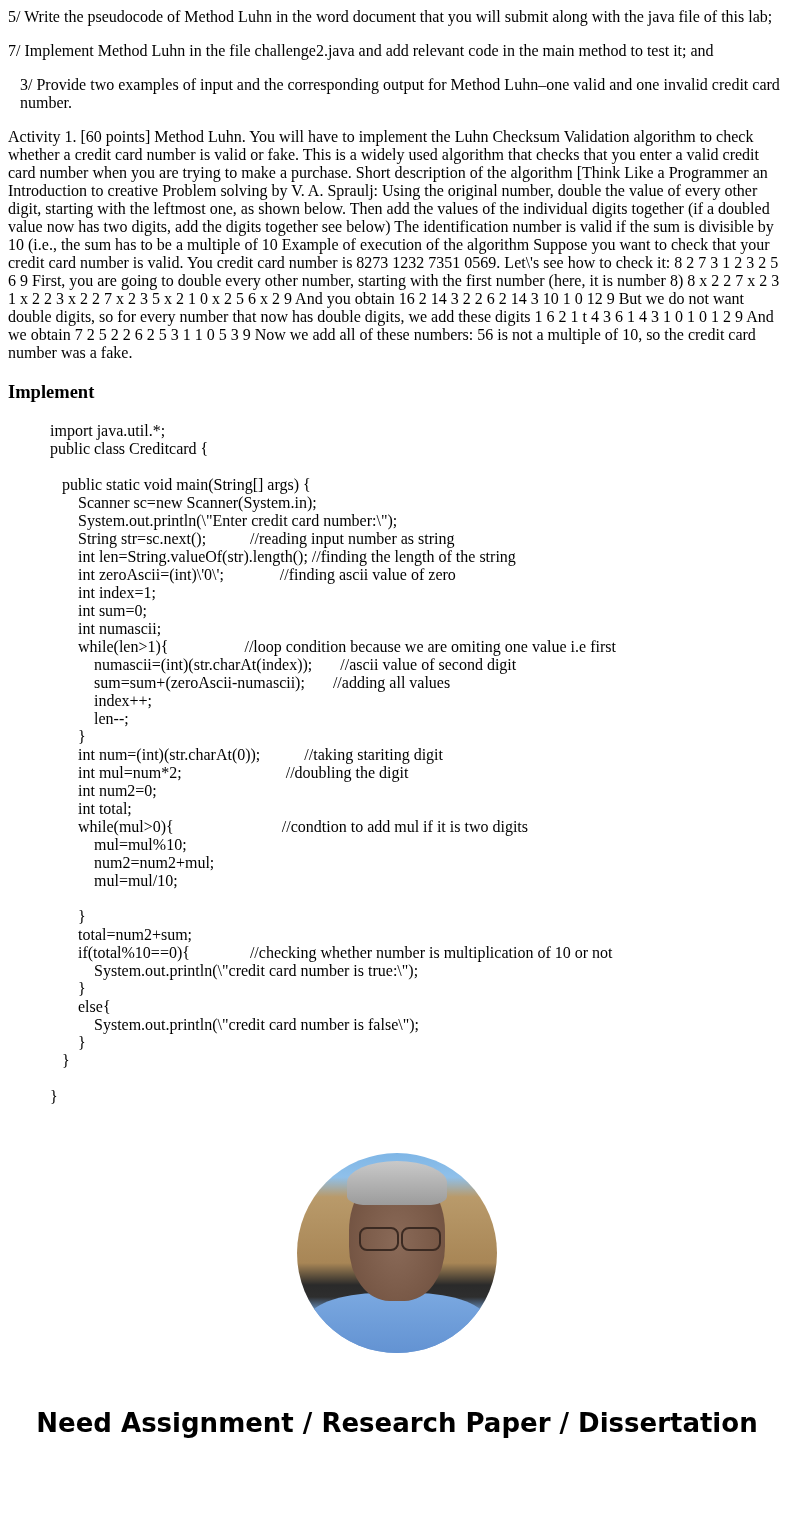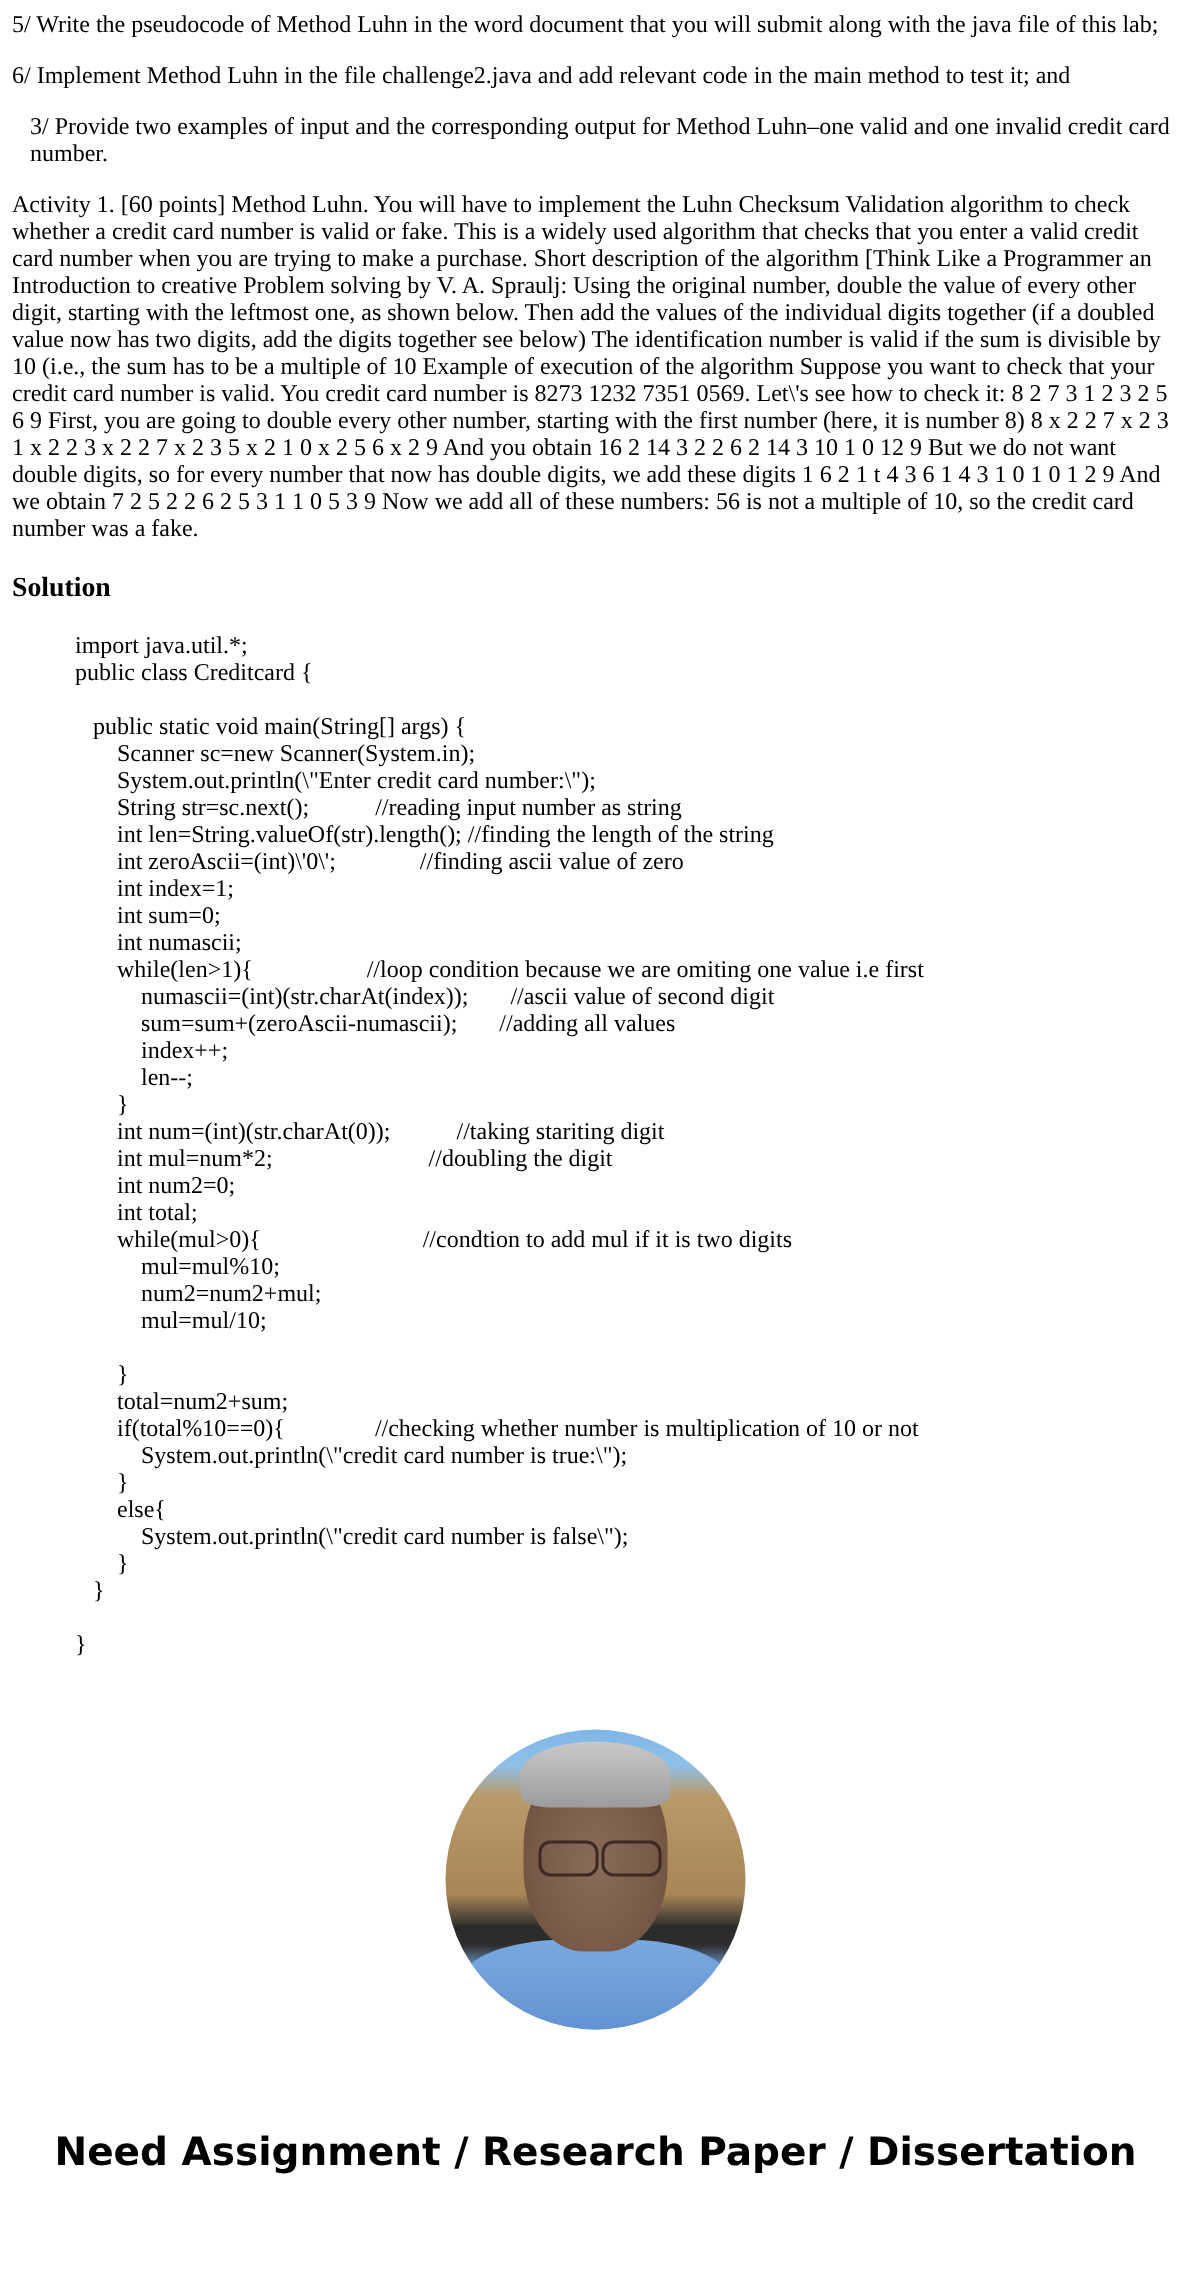--- a/index.html
+++ b/index.html
@@ -58,32 +58,32 @@
       background: linear-gradient(180deg, #7aa8e0, #5f8fd0);
     }
     .footer {
       position: absolute; left: 0; top: 1404px; width: 794px;
       text-align: center;
       font-family: "DejaVu Sans", sans-serif;
       font-weight: bold;
       font-size: 26px;
       line-height: 30px;
     }
-    .footer div { margin: 16px; }
+    .footer div { margin: 4px; }
   </style>
 </head>
 <body>
 
 <p class="q1">5/ Write the pseudocode of Method Luhn in the word document that you will submit along with the java file of this lab;</p>
-<p class="q2">6/ Implement Method Luhn in the file challenge2.java and add relevant code in the main method to test it; and</p>
+<p class="q2">7/ Implement Method Luhn in the file challenge2.java and add relevant code in the main method to test it; and</p>
 <p class="q3">3/ Provide two examples of input and the corresponding output for Method Luhn–one valid and one invalid credit card number.</p>
 
 <p class="activity">Activity 1. [60 points] Method Luhn. You will have to implement the Luhn Checksum Validation algorithm to check whether a credit card number is valid or fake. This is a widely used algorithm that checks that you enter a valid credit card number when you are trying to make a purchase. Short description of the algorithm [Think Like a Programmer an Introduction to creative Problem solving by V. A. Spraulj: Using the original number, double the value of every other digit, starting with the leftmost one, as shown below. Then add the values of the individual digits together (if a doubled value now has two digits, add the digits together see below) The identification number is valid if the sum is divisible by 10 (i.e., the sum has to be a multiple of 10 Example of execution of the algorithm Suppose you want to check that your credit card number is valid. You credit card number is 8273 1232 7351 0569. Let\'s see how to check it: 8 2 7 3 1 2 3 2 5 6 9 First, you are going to double every other number, starting with the first number (here, it is number 8) 8 x 2 2 7 x 2 3 1 x 2 2 3 x 2 2 7 x 2 3 5 x 2 1 0 x 2 5 6 x 2 9 And you obtain 16 2 14 3 2 2 6 2 14 3 10 1 0 12 9 But we do not want double digits, so for every number that now has double digits, we add these digits 1 6 2 1 t 4 3 6 1 4 3 1 0 1 0 1 2 9 And we obtain 7 2 5 2 2 6 2 5 3 1 1 0 5 3 9 Now we add all of these numbers: 56 is not a multiple of 10, so the credit card number was a fake.</p>
 
-<h3 class="sol-heading">Solution</h3>
+<h3 class="sol-heading">Implement</h3>
 
 <div class="code">import java.util.*;
 public class Creditcard {
 
    public static void main(String[] args) {
        Scanner sc=new Scanner(System.in);
        System.out.println(\"Enter credit card number:\");
        String str=sc.next();           //reading input number as string
        int len=String.valueOf(str).length(); //finding the length of the string
        int zeroAscii=(int)\'0\';              //finding ascii value of zero

